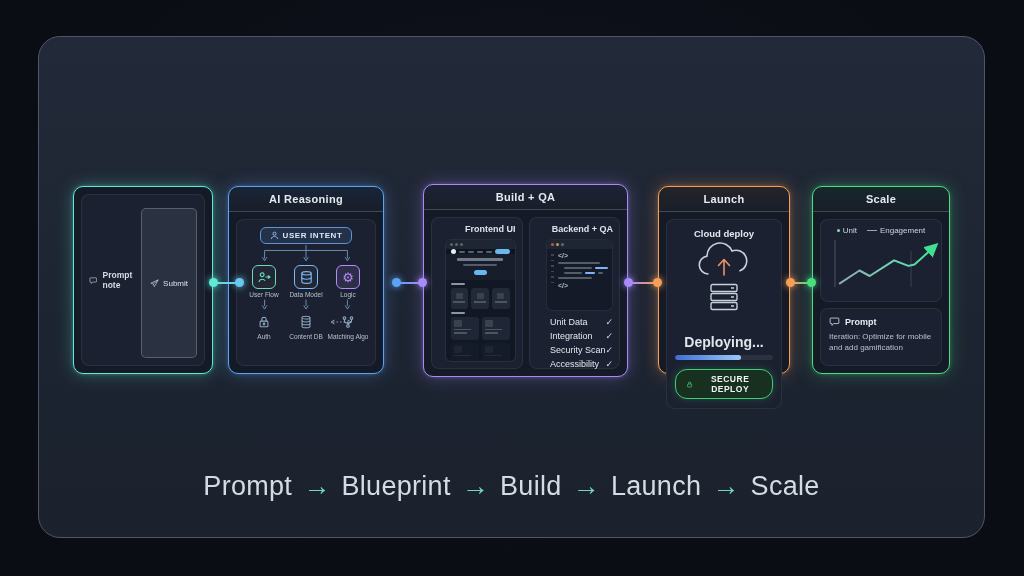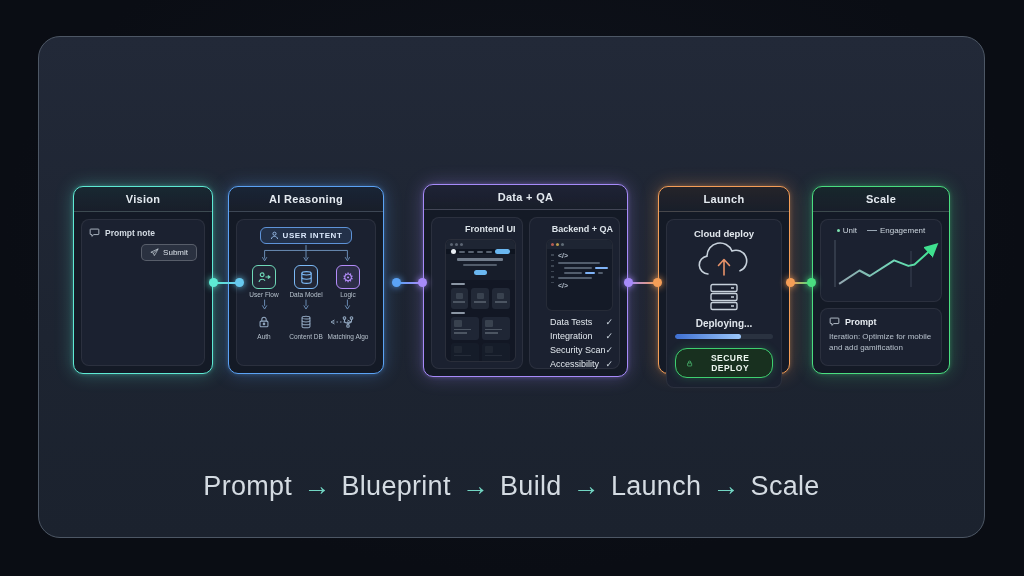--- a/index.html
+++ b/index.html
@@ -31,21 +31,21 @@
     height:25px; flex:0 0 25px; display:flex; align-items:center; justify-content:center;
     font-size:11px; font-weight:bold; color:#e4eaf0; letter-spacing:.3px;
     background:linear-gradient(180deg,var(--tint), rgba(255,255,255,.02));
     border-bottom:1px solid rgba(255,255,255,.16); border-radius:9px 9px 0 0;
   }
   .panel-body { flex:1; padding:7px; display:flex; flex-direction:column; min-height:0; }
   .card {
     background:#1b2130; border:1px solid rgba(255,255,255,.07); border-radius:8px;
   }
   
-  .note-card { flex:1; padding:7px; display:flex; flex-direction:column; }
+  .note-card { flex:1; padding:7px; display:flex; flex-direction:row; }
   .note-head { display:flex; align-items:center; gap:5px; font-size:8.5px; color:#d3dbe3; font-weight:bold; }
   .note-head svg { width:11px; height:11px; color:#b9c3cf; }
   .textarea {
     flex:1; margin-top:5px; background:#242c3a; border:1px solid rgba(255,255,255,.28);
     border-radius:5px; padding:5px 6px; font-size:8px; line-height:1.4; color:#c9d2db;
     position:relative;
   }
   .caret { display:inline-block; width:1px; height:8px; background:#dfe6ed; vertical-align:-1px; }
   .ibeam {
     position:absolute; right:9px; bottom:10px; font-family:"DejaVu Serif", serif;
@@ -123,21 +123,21 @@
   .cl i { height:2px; border-radius:1px; background:#525d6c; display:block; }
   .cl .hl { background:#7fb3f7; }
   .checklist { margin-top:6px; display:flex; flex-direction:column; gap:4px; }
   .chk { display:flex; justify-content:space-between; align-items:center; font-size:9px; color:#e2e8ee; }
   .chk .mark { color:#ccd5de; font-size:9px; }
   
   .launch-card { flex:1; padding:8px 8px 9px; display:flex; flex-direction:column; align-items:center; }
   .launch-title { font-size:9.5px; font-weight:bold; color:#e2e8ee; }
   .cloud-wrap { margin-top:2px; color:#c7d1db; }
   .server-wrap { color:#c7d1db; margin-top:-2px; }
-  .deploy-status { font-size:10px; font-weight:bold; color:#dfe5eb; margin-top:3px; }
+  .deploy-status { font-size:14px; font-weight:bold; color:#dfe5eb; margin-top:19px; }
   .progress-track { width:98px; height:5px; border-radius:3px; background:#2a3240; margin-top:5px; overflow:hidden; }
   .progress-fill { height:100%; border-radius:3px; background:linear-gradient(90deg,#3e6fd1,#9cc7fb); }
   .btn-deploy {
     margin-top:9px; display:flex; align-items:center; gap:5px;
     background:#18301f; border:1.5px solid #3ecf70; border-radius:12px;
     color:#edf6f0; font-size:8.5px; font-weight:bold; letter-spacing:.5px; padding:4px 10px;
     font-family:inherit; cursor:pointer; box-shadow:0 0 8px rgba(62,207,112,.25);
   }
   .btn-deploy svg { width:9px; height:9px; color:#57d784; }
   
@@ -169,21 +169,20 @@
     font-size:27px; color:#d4dbe2; letter-spacing:.3px;
   }
   .tagline .arrow { color:#72d6c3; margin:0 11px; }
 </style>
 </head>
 <body>
 
 <div class="frame"></div>
 
 <div class="panel p-vision">
-  <div class="panel-header">Vision</div>
   <div class="panel-body">
     <div class="card note-card">
       <div class="note-head">
         <svg viewBox="0 0 16 16" fill="none" stroke="currentColor" stroke-width="1.3">
             <path d="M2.5 3h11a.8.8 0 0 1 .8.8v6.4a.8.8 0 0 1-.8.8H7l-2.8 2.6V11H2.5a.8.8 0 0 1-.8-.8V3.8a.8.8 0 0 1 .8-.8z"></path>
           </svg>
         <span>Prompt note</span>
       </div>
       <div class="submit-row">
         <button class="btn-submit">
@@ -280,21 +279,21 @@
       <div class="sublabel-row">
         <div>Auth</div>
         <div>Content DB</div>
         <div>Matching Algo</div>
       </div>
     </div>
   </div>
 </div>
 
 <div class="panel p-build">
-  <div class="panel-header">Data + QA</div>
+  <div class="panel-header">Build + QA</div>
   <div class="panel-body build-body">
     <div class="card sub-card">
       <div class="sub-title">Frontend UI</div>
       <div class="browser">
         <div class="chrome">
             <i></i>
             <i></i>
             <i></i>
           </div>
         <div class="navbar">
@@ -389,21 +388,21 @@
               </div>
             <div class="cl">
                 <i style="width:34px"></i>
               </div>
             <div class="code-glyph">&lt;/&gt;</div>
           </div>
         </div>
       </div>
       <div class="checklist">
         <div class="chk">
-          <span>Data Tests</span>
+          <span>Unit Data</span>
           <span class="mark">✓</span>
         </div>
         <div class="chk">
           <span>Integration</span>
           <span class="mark">✓</span>
         </div>
         <div class="chk">
           <span>Security Scan</span>
           <span class="mark">✓</span>
         </div>

